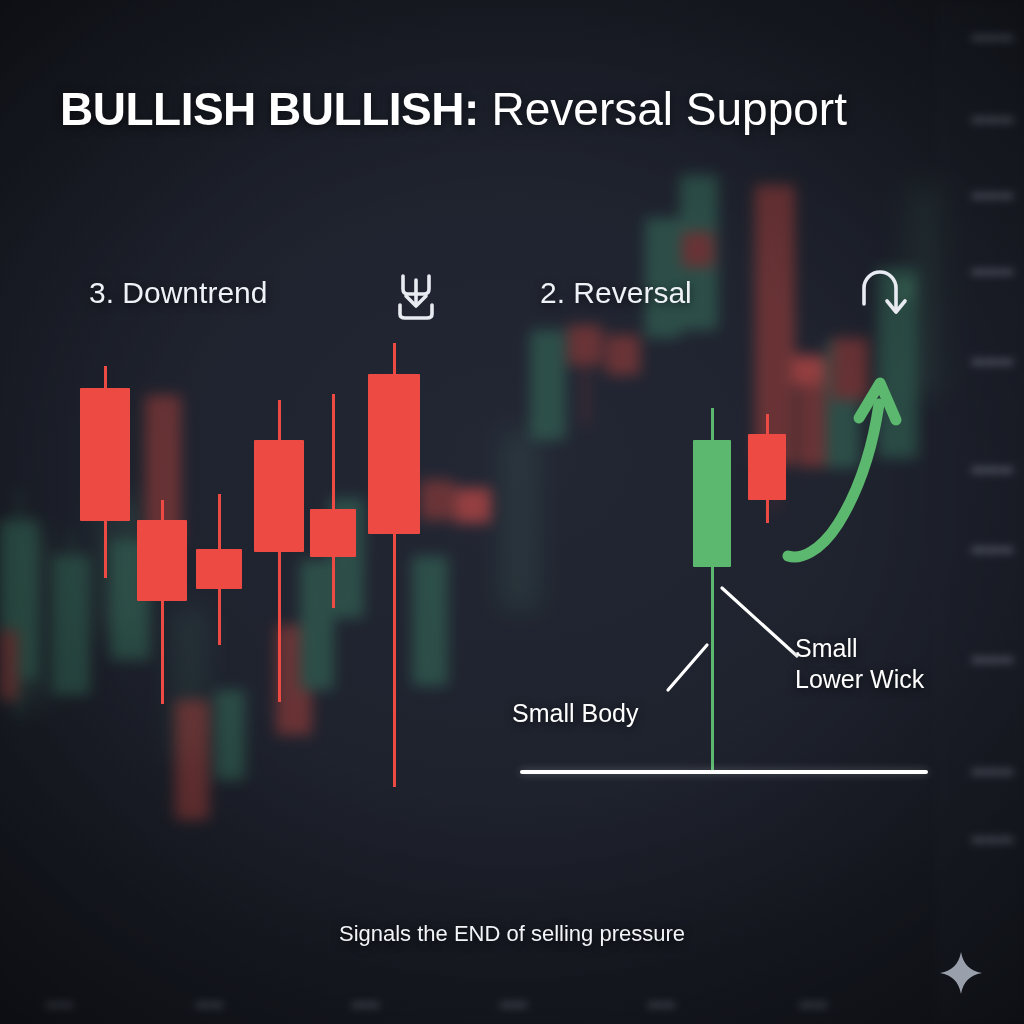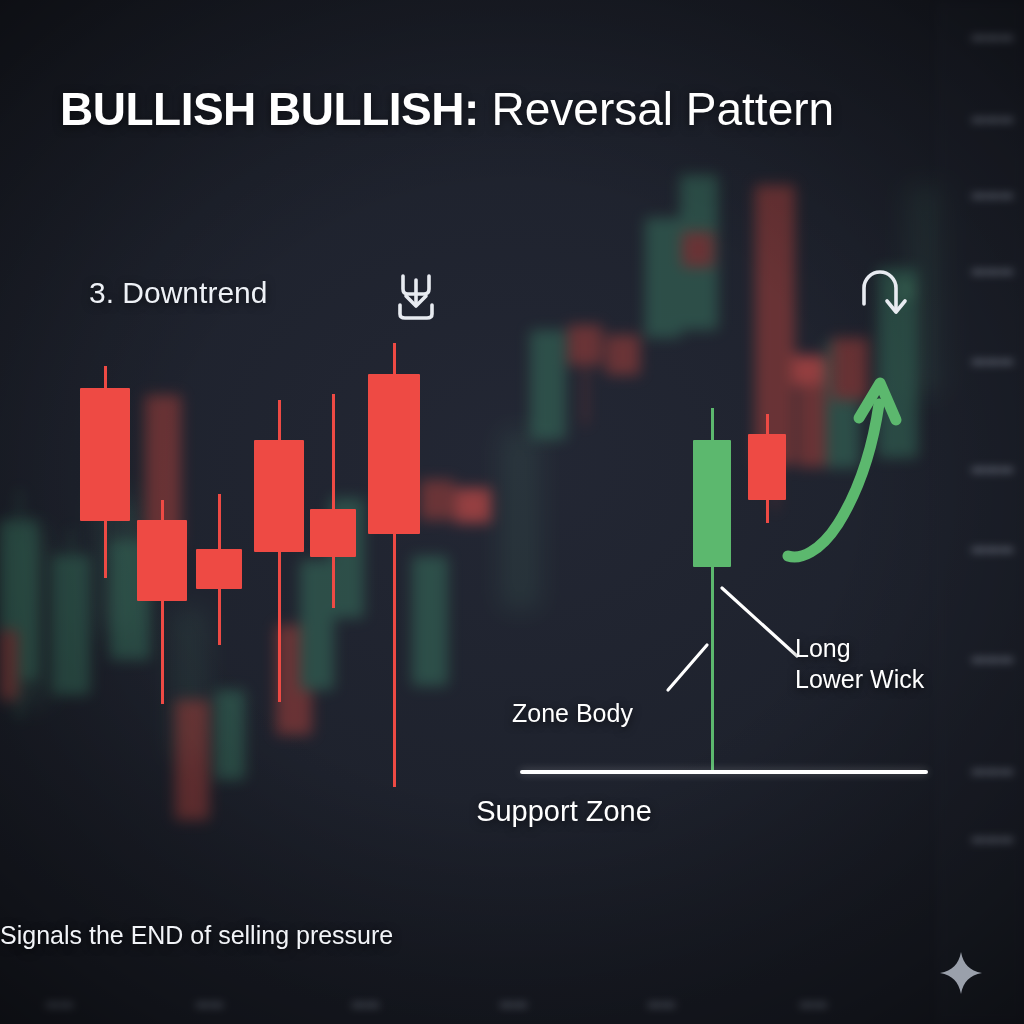--- a/index.html
+++ b/index.html
@@ -100,21 +100,21 @@
   #support-label {
     position:absolute; left:0; right:0; top:795px;
     text-align:center;
     font-size:29px; color:#ffffff;
     text-shadow:0 2px 9px rgba(0,0,0,0.65);
   }
   #support-label .inner { display:inline-block; margin-left:104px; }
 
   #footer-text {
     position:absolute; left:0; right:0; top:921px;
-    font-size:25px; color:#f2f4f8;
+    text-align:center; font-size:22px; color:#f2f4f8;
     text-shadow:0 2px 10px rgba(0,0,0,0.7);
   }
 
   
   #support-line {
     position:absolute; left:520px; top:770px; width:408px; height:4px;
     background:#ffffff; border-radius:2px;
     box-shadow:0 0 8px rgba(255,255,255,0.28);
   }
 
@@ -329,36 +329,34 @@
       <path d="M 400 305 L 400 314 Q 400 318 405 318 L 427 318 Q 432 318 432 314 L 432 305"></path>
     </g>
 
     <g stroke="#e8ebf1" stroke-width="3.6" fill="none" stroke-linecap="round" stroke-linejoin="round">
       <path d="M 864 304 L 864 288 A 16 16 0 0 1 896 288 L 896 310"></path>
       <path d="M 887 301 L 896 312 L 905 301"></path>
     </g>
   </svg>
 
   <div id="title">
-    <span class="strong">BULLISH BULLISH:</span><span class="light"> Reversal Pattern</span>
+    <span class="strong">BULLISH BULLISH:</span><span class="light"> Reversal Support</span>
   </div>
 
   <div class="step-label" id="label-downtrend">3. Downtrend</div>
 
-
-  <div class="annot" id="annot-small-body">Zone Body</div>
+  <div class="step-label" id="label-reversal">2. Reversal</div>
+
+  <div class="annot" id="annot-small-body">Small Body</div>
 
   <div class="annot" id="annot-long-wick">
-    <div>Long</div>
+    <div>Small</div>
     <div>Lower Wick</div>
   </div>
 
-  <div id="support-label">
-    <span class="inner">Support Zone</span>
-  </div>
 
   <div id="footer-text">Signals the END of selling pressure</div>
 
   <svg id="sparkle" viewBox="0 0 46 46">
     <path d="M23 2 C25.5 14.5 31.5 20.5 44 23 C31.5 25.5 25.5 31.5 23 44 C20.5 31.5 14.5 25.5 2 23 C14.5 20.5 20.5 14.5 23 2 Z" fill="#9aa0ab"></path>
   </svg>
 
 </div>
 
 </body></html>

